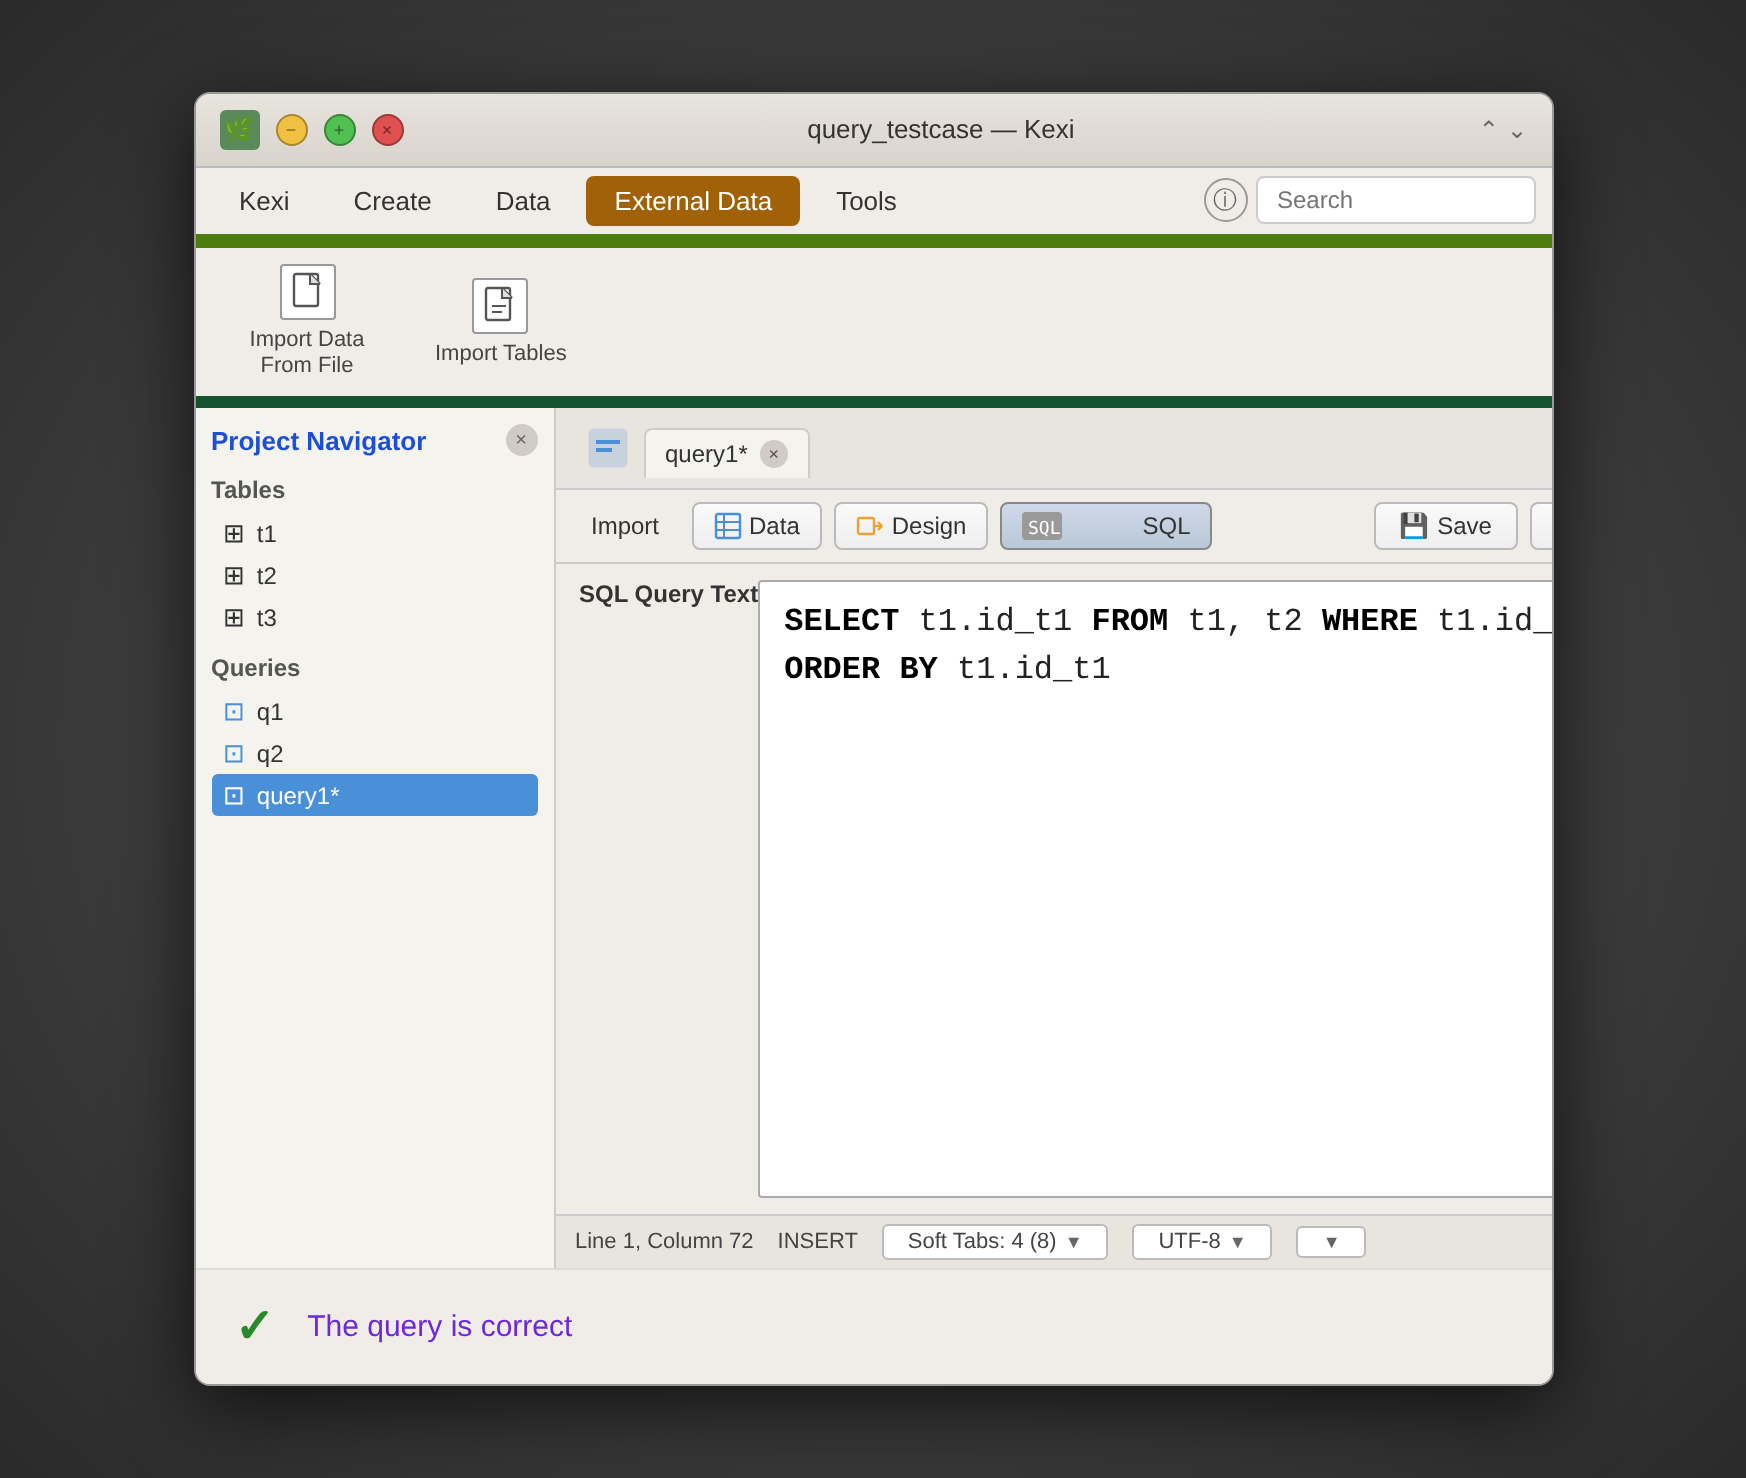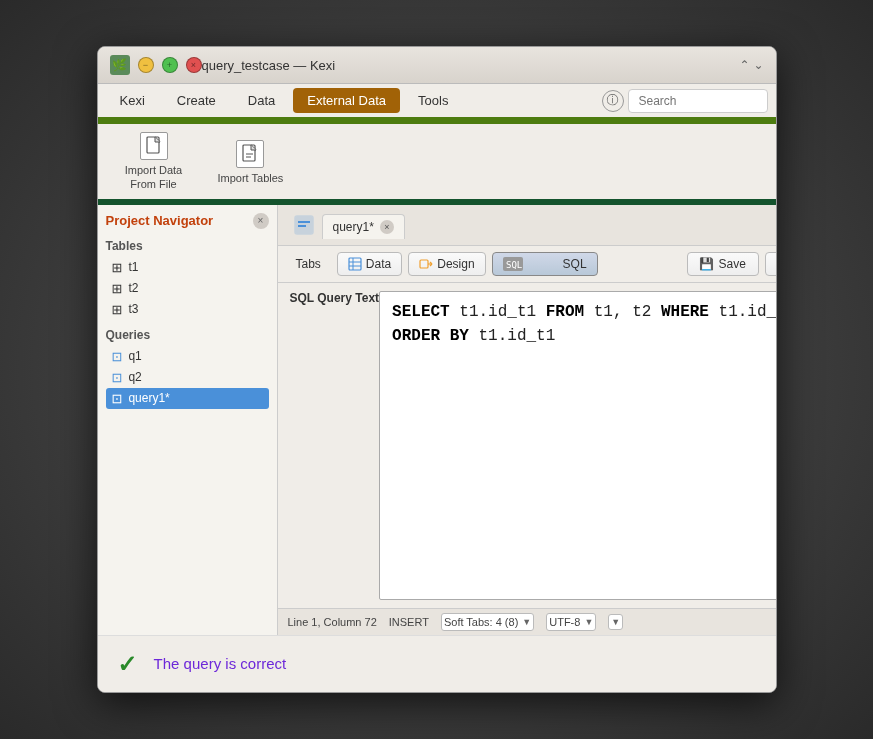--- a/index.html
+++ b/index.html
@@ -64,21 +64,21 @@
       color: rgba(0,0,0,0.5);
     }
     .win-btn-minimize { background: #f0c040; }
     .win-btn-maximize { background: #50c050; }
     .win-btn-close { background: #e05050; }
     .titlebar-center {
       font-size: 13px;
       color: #333;
       font-weight: 500;
       flex: 1;
-      text-align: left;
+      text-align: center;
     }
     .titlebar-right {
       display: flex;
       align-items: center;
       gap: 4px;
     }
     
     .menubar {
       background: #f0ede8;
       display: flex;
@@ -164,21 +164,21 @@
     }
     .sidebar-header {
       display: flex;
       align-items: center;
       justify-content: space-between;
       margin-bottom: 10px;
     }
     .sidebar-title {
       font-size: 13px;
       font-weight: bold;
-      color: #c2410c;
+      color: #1d4ed8;
     }
     .sidebar-close {
       width: 16px;
       height: 16px;
       background: #d0cbc5;
       border-radius: 50%;
       display: flex;
       align-items: center;
       justify-content: center;
       font-size: 10px;
@@ -368,21 +368,21 @@
       padding: 4px 10px;
       background: #e8e4de;
       border-top: 1px solid #ccc;
       font-size: 11px;
       color: #444;
       gap: 12px;
     }
     .status-dropdown {
       border: 1px solid #bbb;
       border-radius: 3px;
-      padding: 2px 2px;
+      padding: 2px 12px;
       background: white;
       font-size: 11px;
       display: flex;
       align-items: center;
       gap: 4px;
       cursor: pointer;
     }
     .chevron-down { font-size: 9px; color: #666; }
     .status-spacer { flex: 1; }
     .status-icon { font-size: 13px; cursor: pointer; }
@@ -510,21 +510,21 @@
               <rect x="5" y="11" width="8" height="2" fill="#4a90d9"></rect>
             </svg>
           </div>
           <div class="query-tab">
             <span>query1*</span>
             <div class="tab-close">×</div>
           </div>
         </div>
 
         <div class="query-toolbar">
-          <span class="qtab">Tabs</span>
+          <span class="qtab">Import</span>
           <div class="qtab-btn">
             <svg width="14" height="14" viewBox="0 0 14 14">
               <rect x="1" y="1" width="12" height="12" rx="1" fill="none" stroke="#4a90d9" stroke-width="1.2"></rect>
               <line x1="1" y1="5" x2="13" y2="5" stroke="#4a90d9" stroke-width="1"></line>
               <line x1="1" y1="9" x2="13" y2="9" stroke="#4a90d9" stroke-width="1"></line>
               <line x1="5" y1="1" x2="5" y2="13" stroke="#4a90d9" stroke-width="1"></line>
             </svg>
             <span>Data</span>
           </div>
           <div class="qtab-btn">

